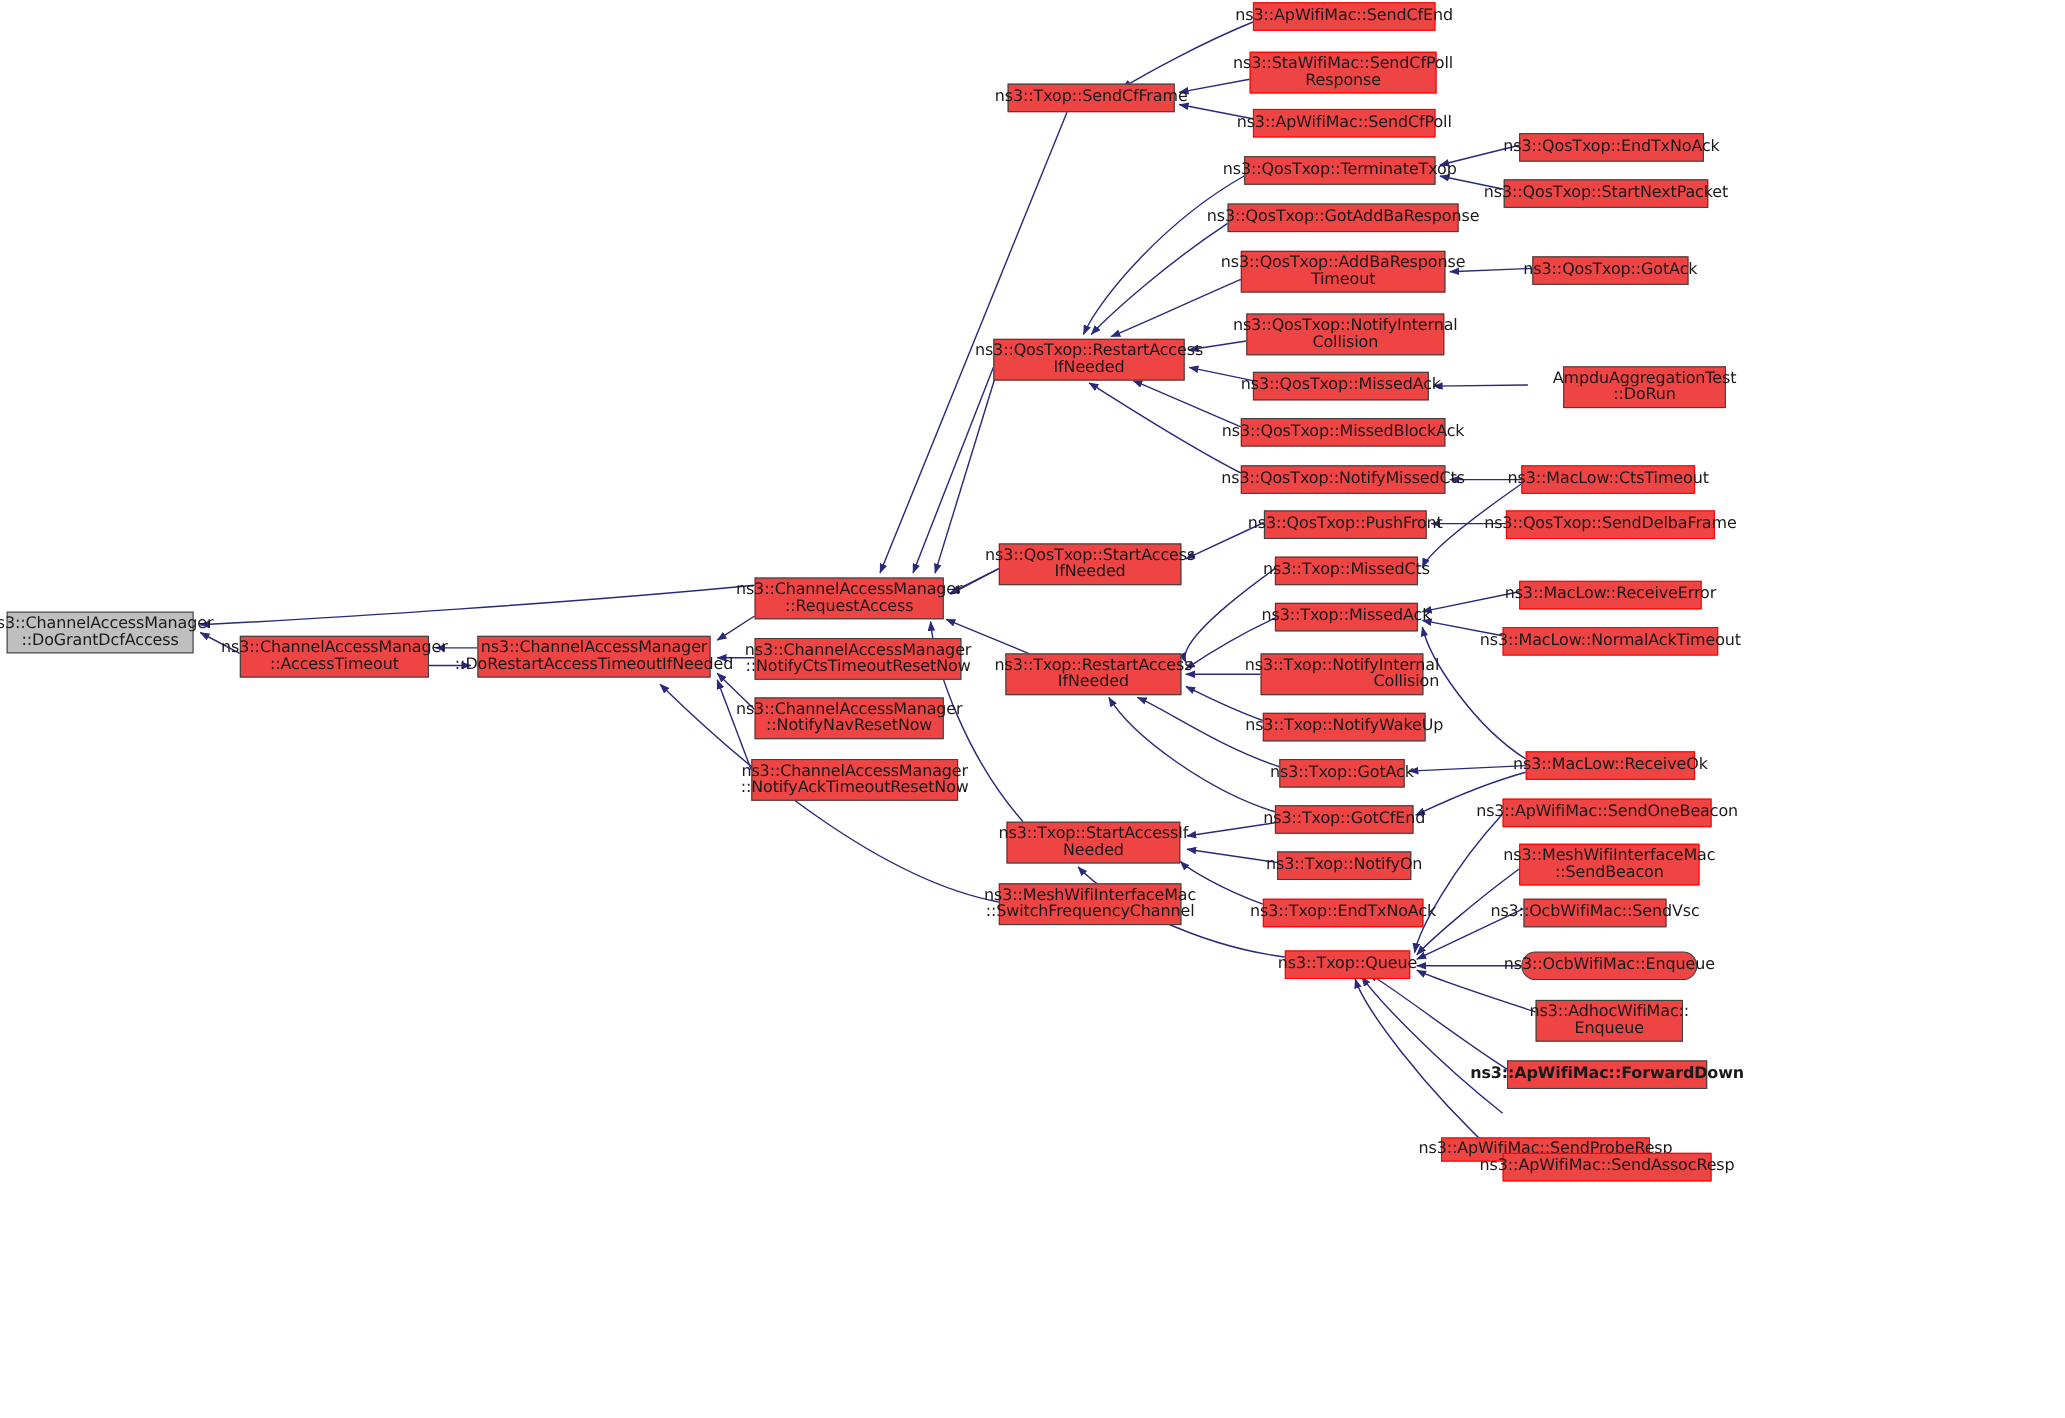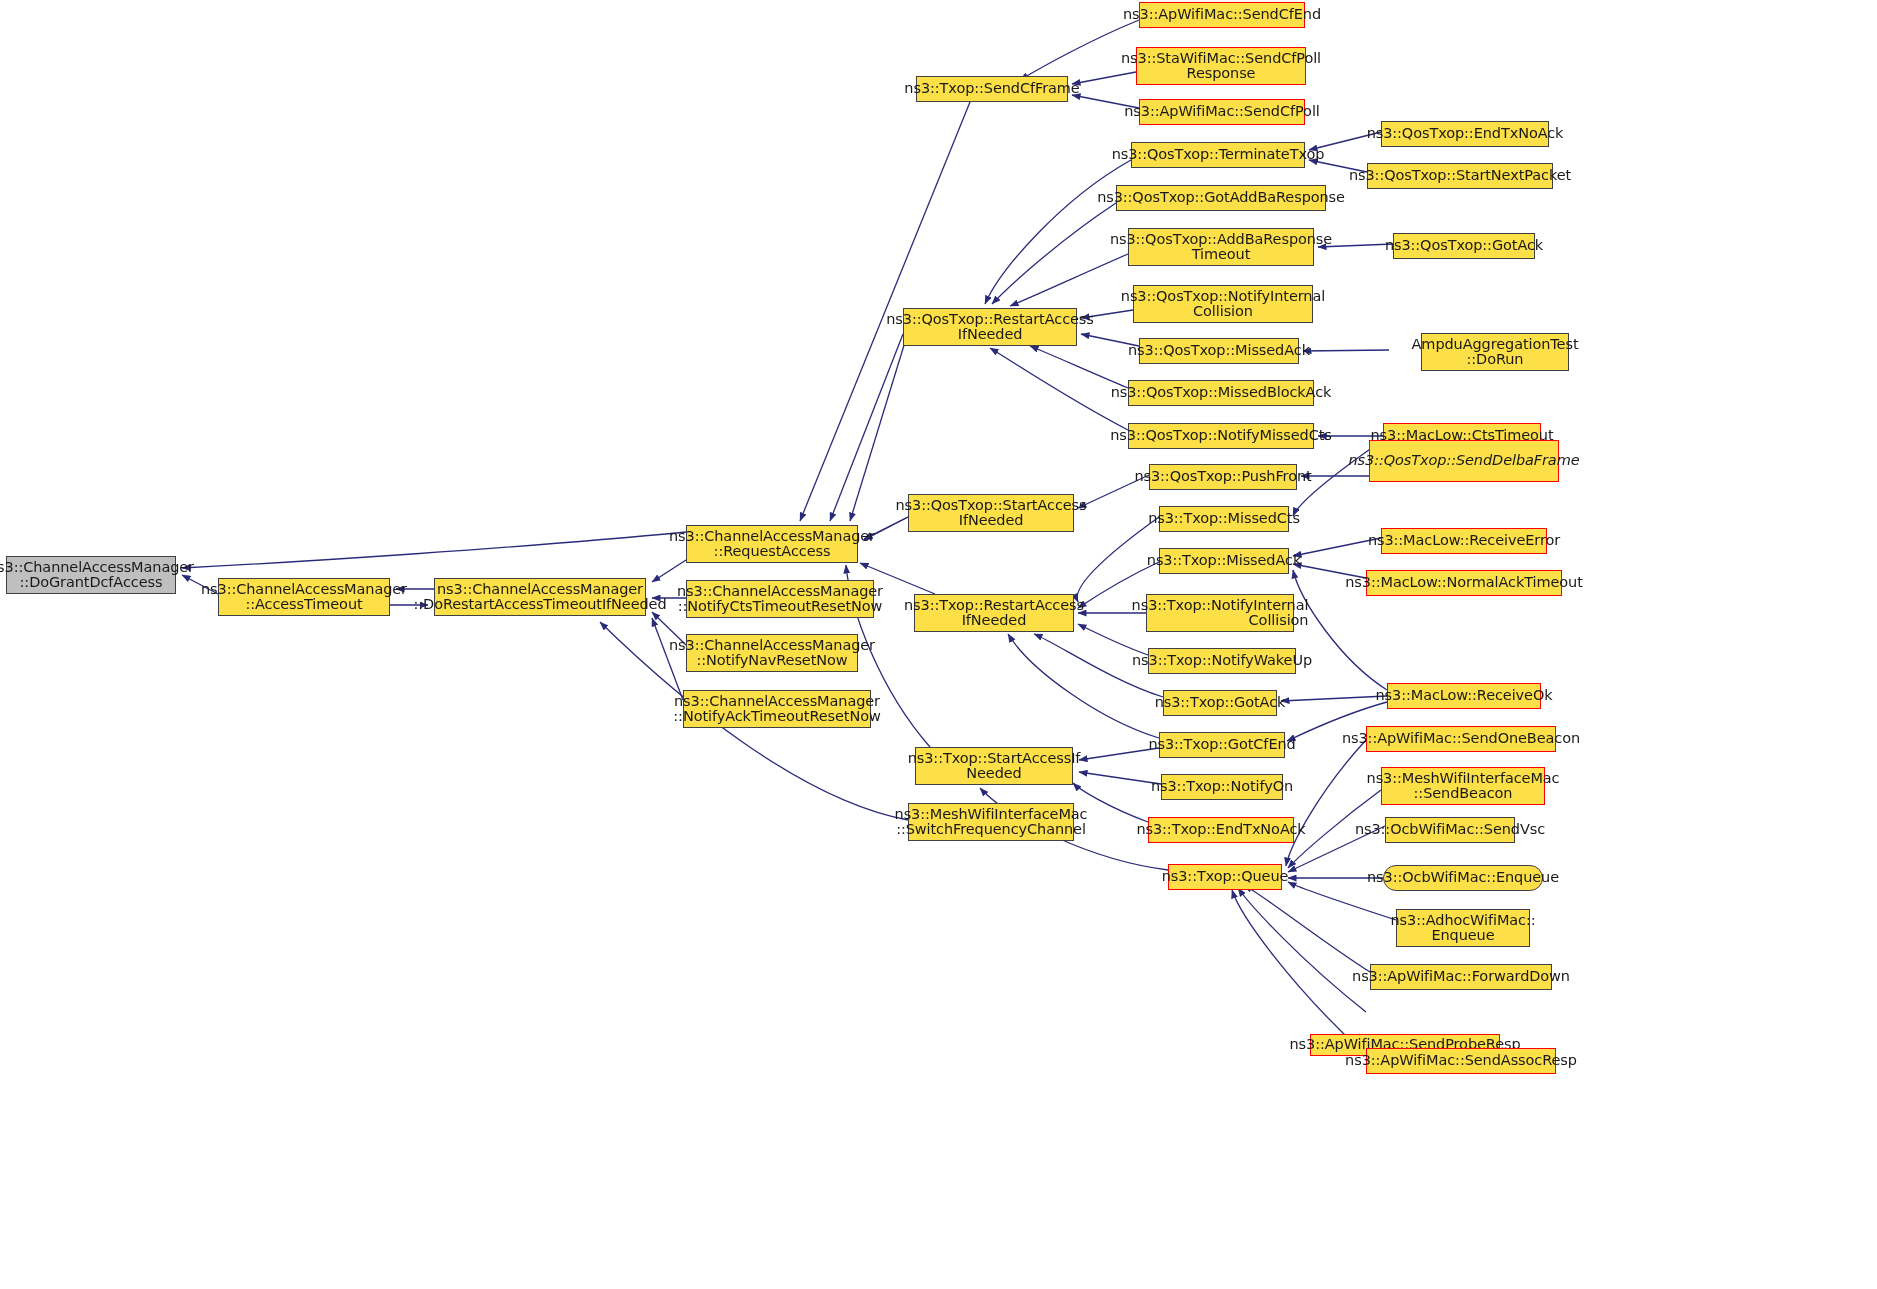--- a/index.html
+++ b/index.html
@@ -23,21 +23,21 @@
     height: 1289px;
     pointer-events: none;
   }
   .node {
     position: absolute;
     box-sizing: border-box;
     display: flex;
     align-items: center;
     justify-content: center;
     text-align: center;
-    background: #fde047;
+    background: #ef4444;
     border: 1px solid #404040;
     color: #1a1a1a;
     font-size: 14.5px;
     line-height: 15.5px;
     letter-spacing: -0.1px;
     white-space: pre-line;
     padding: 0 3px;
     z-index: 5;
   }
   .node.red {
@@ -149,21 +149,21 @@
 Collision</div>
       <div class="node" style="left: 903px; top: 308px; width: 174px; height: 38px;">ns3::QosTxop::RestartAccess
 IfNeeded</div>
       <div class="node" style="left: 1139px; top: 338px; width: 160px; height: 26px;">ns3::QosTxop::MissedAck</div>
       <div class="node" style="left: 1389px; top: 333px; width: 148px; height: 38px; margin-left: 32px;">AmpduAggregationTest
 ::DoRun</div>
       <div class="node" style="left: 1128px; top: 380px; width: 186px; height: 26px;">ns3::QosTxop::MissedBlockAck</div>
       <div class="node" style="left: 1128px; top: 423px; width: 186px; height: 26px;">ns3::QosTxop::NotifyMissedCts</div>
       <div class="node red" style="left: 1383px; top: 423px; width: 158px; height: 26px;">ns3::MacLow::CtsTimeout</div>
       <div class="node" style="left: 1149px; top: 464px; width: 148px; height: 26px;">ns3::QosTxop::PushFront</div>
-      <div class="node red" style="left: 1369px; top: 440px; width: 190px; height: 42px; font-style: italic;">ns3::QosTxop::SendDelbaFrame</div>
+      <div class="node red" style="left: 1369px; top: 464px; width: 190px; height: 26px;">ns3::QosTxop::SendDelbaFrame</div>
       <div class="node" style="left: 908px; top: 494px; width: 166px; height: 38px;">ns3::QosTxop::StartAccess
 IfNeeded</div>
       <div class="node" style="left: 1159px; top: 506px; width: 130px; height: 26px;">ns3::Txop::MissedCts</div>
       <div class="node red" style="left: 1381px; top: 528px; width: 166px; height: 26px;">ns3::MacLow::ReceiveError</div>
       <div class="node" style="left: 1159px; top: 548px; width: 130px; height: 26px;">ns3::Txop::MissedAck</div>
       <div class="node red" style="left: 1366px; top: 570px; width: 196px; height: 26px;">ns3::MacLow::NormalAckTimeout</div>
       <div class="node" style="left: 914px; top: 594px; width: 160px; height: 38px;">ns3::Txop::RestartAccess
 IfNeeded</div>
       <div class="node" style="left: 1146px; top: 594px; width: 148px; height: 38px; text-align: right;">ns3::Txop::NotifyInternal
 Collision</div>
@@ -178,17 +178,17 @@
       <div class="node red" style="left: 1381px; top: 767px; width: 164px; height: 38px;">ns3::MeshWifiInterfaceMac
 ::SendBeacon</div>
       <div class="node" style="left: 908px; top: 803px; width: 166px; height: 38px;">ns3::MeshWifiInterfaceMac
 ::SwitchFrequencyChannel</div>
       <div class="node red" style="left: 1148px; top: 817px; width: 146px; height: 26px;">ns3::Txop::EndTxNoAck</div>
       <div class="node" style="left: 1385px; top: 817px; width: 130px; height: 26px;">ns3::OcbWifiMac::SendVsc</div>
       <div class="node red" style="left: 1168px; top: 864px; width: 114px; height: 26px;">ns3::Txop::Queue</div>
       <div class="node" style="left: 1383px; top: 865px; width: 160px; height: 26px; border-radius: 13px;">ns3::OcbWifiMac::Enqueue</div>
       <div class="node" style="left: 1396px; top: 909px; width: 134px; height: 38px;">ns3::AdhocWifiMac::
 Enqueue</div>
-      <div class="node" style="left: 1370px; top: 964px; width: 182px; height: 26px;">ns3::ApWifiMac::ForwardDown</div>
+      <div class="node" style="left: 1370px; top: 964px; width: 182px; height: 26px; font-weight: bold;">ns3::ApWifiMac::ForwardDown</div>
       <div class="node red" style="left: 1310px; top: 1006px; width: 190px; height: 22px; margin-top: 28px;">ns3::ApWifiMac::SendProbeResp</div>
       <div class="node red" style="left: 1366px; top: 1048px; width: 190px; height: 26px;">ns3::ApWifiMac::SendAssocResp</div>
     </div>
 </div>
 
 </body></html>

